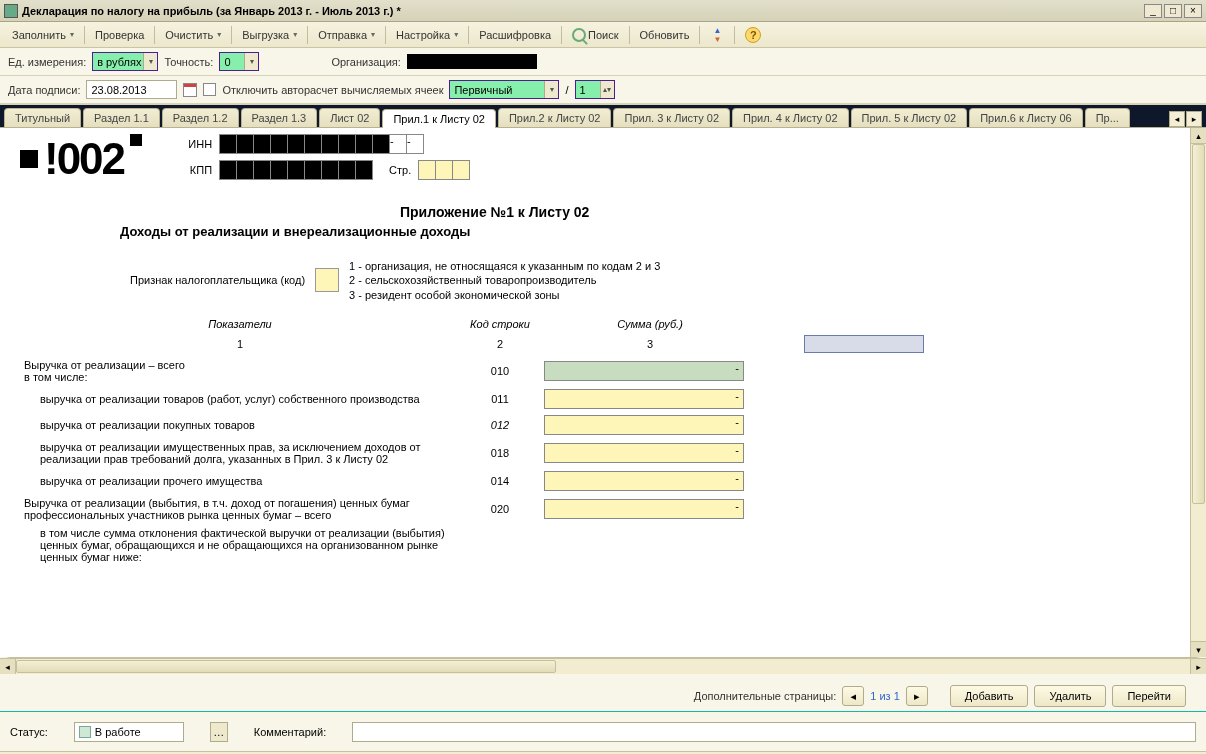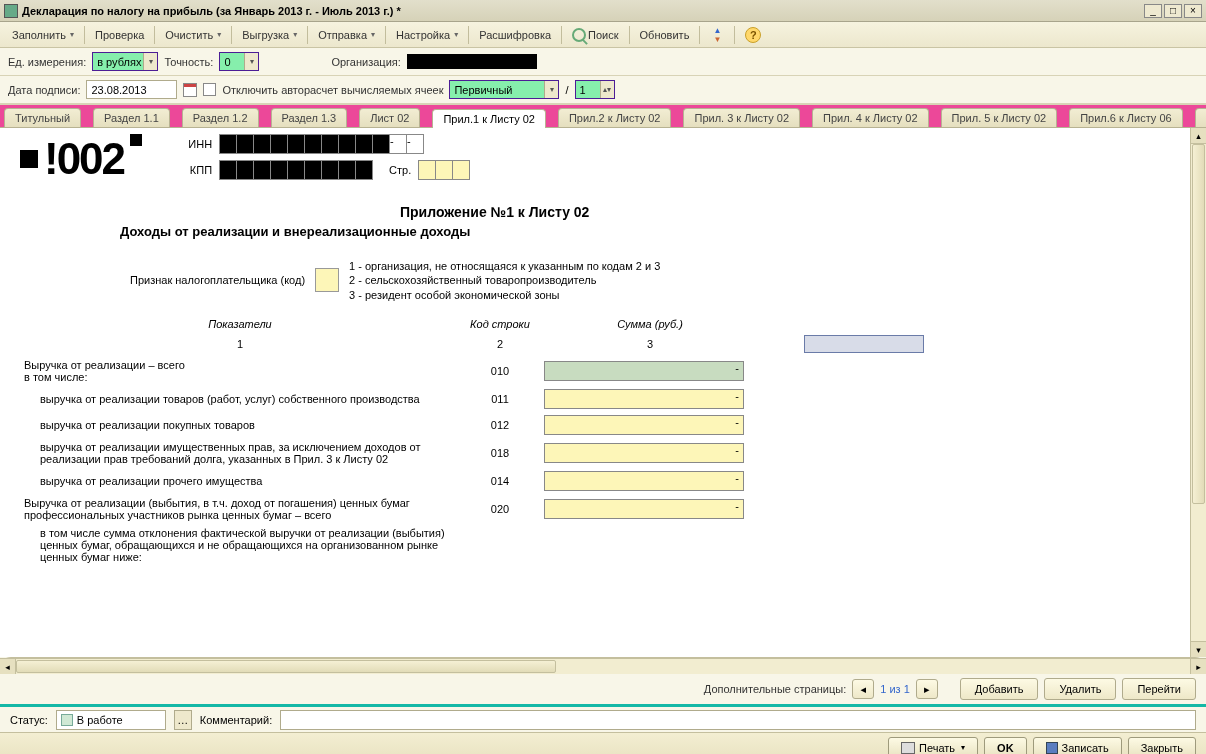--- a/index.html
+++ b/index.html
@@ -50,26 +50,26 @@
   label.f { color:#333;}
   .combo { height:19px; border:1px solid #4c1d95; background:#86efac; padding:0 16px 0 4px; position:relative; display:inline-flex; align-items:center;}
   .combo .arr{position:absolute;right:0;top:0;bottom:0;width:14px;background:#eee8cc;border-left:1px solid #b0ab8c;display:flex;align-items:center;justify-content:center;font-size:8px;color:#555;}
   .txt { height:19px; border:1px solid #b0ab8c; background:#fff; padding:0 4px; display:inline-flex; align-items:center;}
   .dateinp { width:91px;text-align:center;}
   .chk { width:13px;height:13px;border:1px solid #888;background:#fff;}
   .org-redact { width:130px; height:15px; background:#000; display:inline-block;}
 
   .tabstrip {
     height:24px;
-    background:#ec4899;
+    background:#0f172a;
     border-top:1px solid #d8d3b6;
     border-bottom:1px solid #b7b292;
     display:flex; align-items:flex-end;
     padding:0 4px;
-    gap:12px;
+    gap:2px;
     position:relative;
   }
   .tab {
     padding:3px 10px;
     background:linear-gradient(#f2edd3,#e5dfbf);
     border:1px solid #b7b292;
     border-bottom:none;
     border-radius:4px 4px 0 0;
     cursor:pointer;
     font-size:11px;
@@ -128,26 +128,26 @@
   table.grid td { padding:3px 4px; vertical-align:middle;}
   .col-ind{width:440px;}
   .col-code{width:80px;text-align:center;}
   .col-sum{width:220px;}
   .numrow td{font-size:11px;}
   .indent1{padding-left:20px !important;}
   .sum-input{width:200px;height:20px;border:1px solid #888;background:#fdf6b8;text-align:right;padding-right:4px;}
   .sum-input.green{background:#c8dcc0;}
   .extra-box{width:120px;height:18px;border:1px solid #6a7ba8;background:#d8dce8;margin-left:40px;}
 
-  .pager-row{display:flex;align-items:center;justify-content:flex-end;gap:6px;padding:4px 10px;height:30px;}
+  .pager-row{display:flex;align-items:center;justify-content:flex-end;gap:6px;padding:4px 20px;height:30px;margin-top:7px;}
   .pager-lbl{color:#333;}
   .pbtn{width:22px;height:20px;border:1px solid #b0ab8c;background:linear-gradient(#fdfae4,#eee8c8);border-radius:3px;text-align:center;line-height:18px;cursor:pointer;}
   .abtn{height:22px;padding:0 14px;border:1px solid #b0ab8c;background:linear-gradient(#fdfae4,#eee8c8);border-radius:3px;cursor:pointer;display:inline-flex;align-items:center;}
 
-  .status-row{display:flex;align-items:center;gap:8px;padding:4px 10px;height:28px;border-top:3px solid #14b8a6;}
+  .status-row{display:flex;align-items:center;gap:26px;padding:4px 10px;height:40px;border-top:1px solid #14b8a6;}
   .status-box{display:flex;align-items:center;border:1px solid #b0ab8c;background:#fff;height:20px;padding:0 4px;gap:4px;width:110px;}
   .status-dots{width:18px;height:20px;border:1px solid #b0ab8c;background:#eee8cc;text-align:center;line-height:18px;cursor:pointer;}
   .comment-inp{flex:1;height:20px;border:1px solid #b0ab8c;background:#fff;}
 
   .footer{display:flex;align-items:center;justify-content:flex-end;gap:6px;padding:4px 10px;height:30px;background:linear-gradient(#f3eed2,#e8e2c0);border-top:1px solid #c4bf9e;}
   .fbtn{height:22px;padding:0 12px;border:1px solid #9e9a7c;background:linear-gradient(#fdfae4,#e8e2c0);border-radius:3px;cursor:pointer;display:inline-flex;align-items:center;gap:4px;}
   .fbtn.ok{font-weight:bold;}
   .printico{width:14px;height:12px;border:1px solid #666;background:#ddd;position:relative;}
   .prico-dd::after{content:"▾";font-size:8px;margin-left:2px;}
   .arrowsico{width:14px;height:14px;position:relative;}
@@ -352,21 +352,21 @@
             <td class="col-code" style="text-align: center;">011</td>
             <td class="col-sum">
               <div class="sum-input">-</div>
             </td>
             <td></td>
           </tr>
           <tr>
             <td class="col-ind indent1">
               <div>выручка от реализации покупных товаров</div>
             </td>
-            <td class="col-code" style="text-align: center;">012</td>
+            <td class="col-code" style="text-align: center; font-style: italic;">012</td>
             <td class="col-sum">
               <div class="sum-input">-</div>
             </td>
             <td></td>
           </tr>
           <tr>
             <td class="col-ind indent1">
               <div>выручка от реализации имущественных прав, за исключением доходов от реализации прав требований долга, указанных в Прил. 3 к Листу 02</div>
             </td>
             <td class="col-code" style="text-align: center;">018</td>

